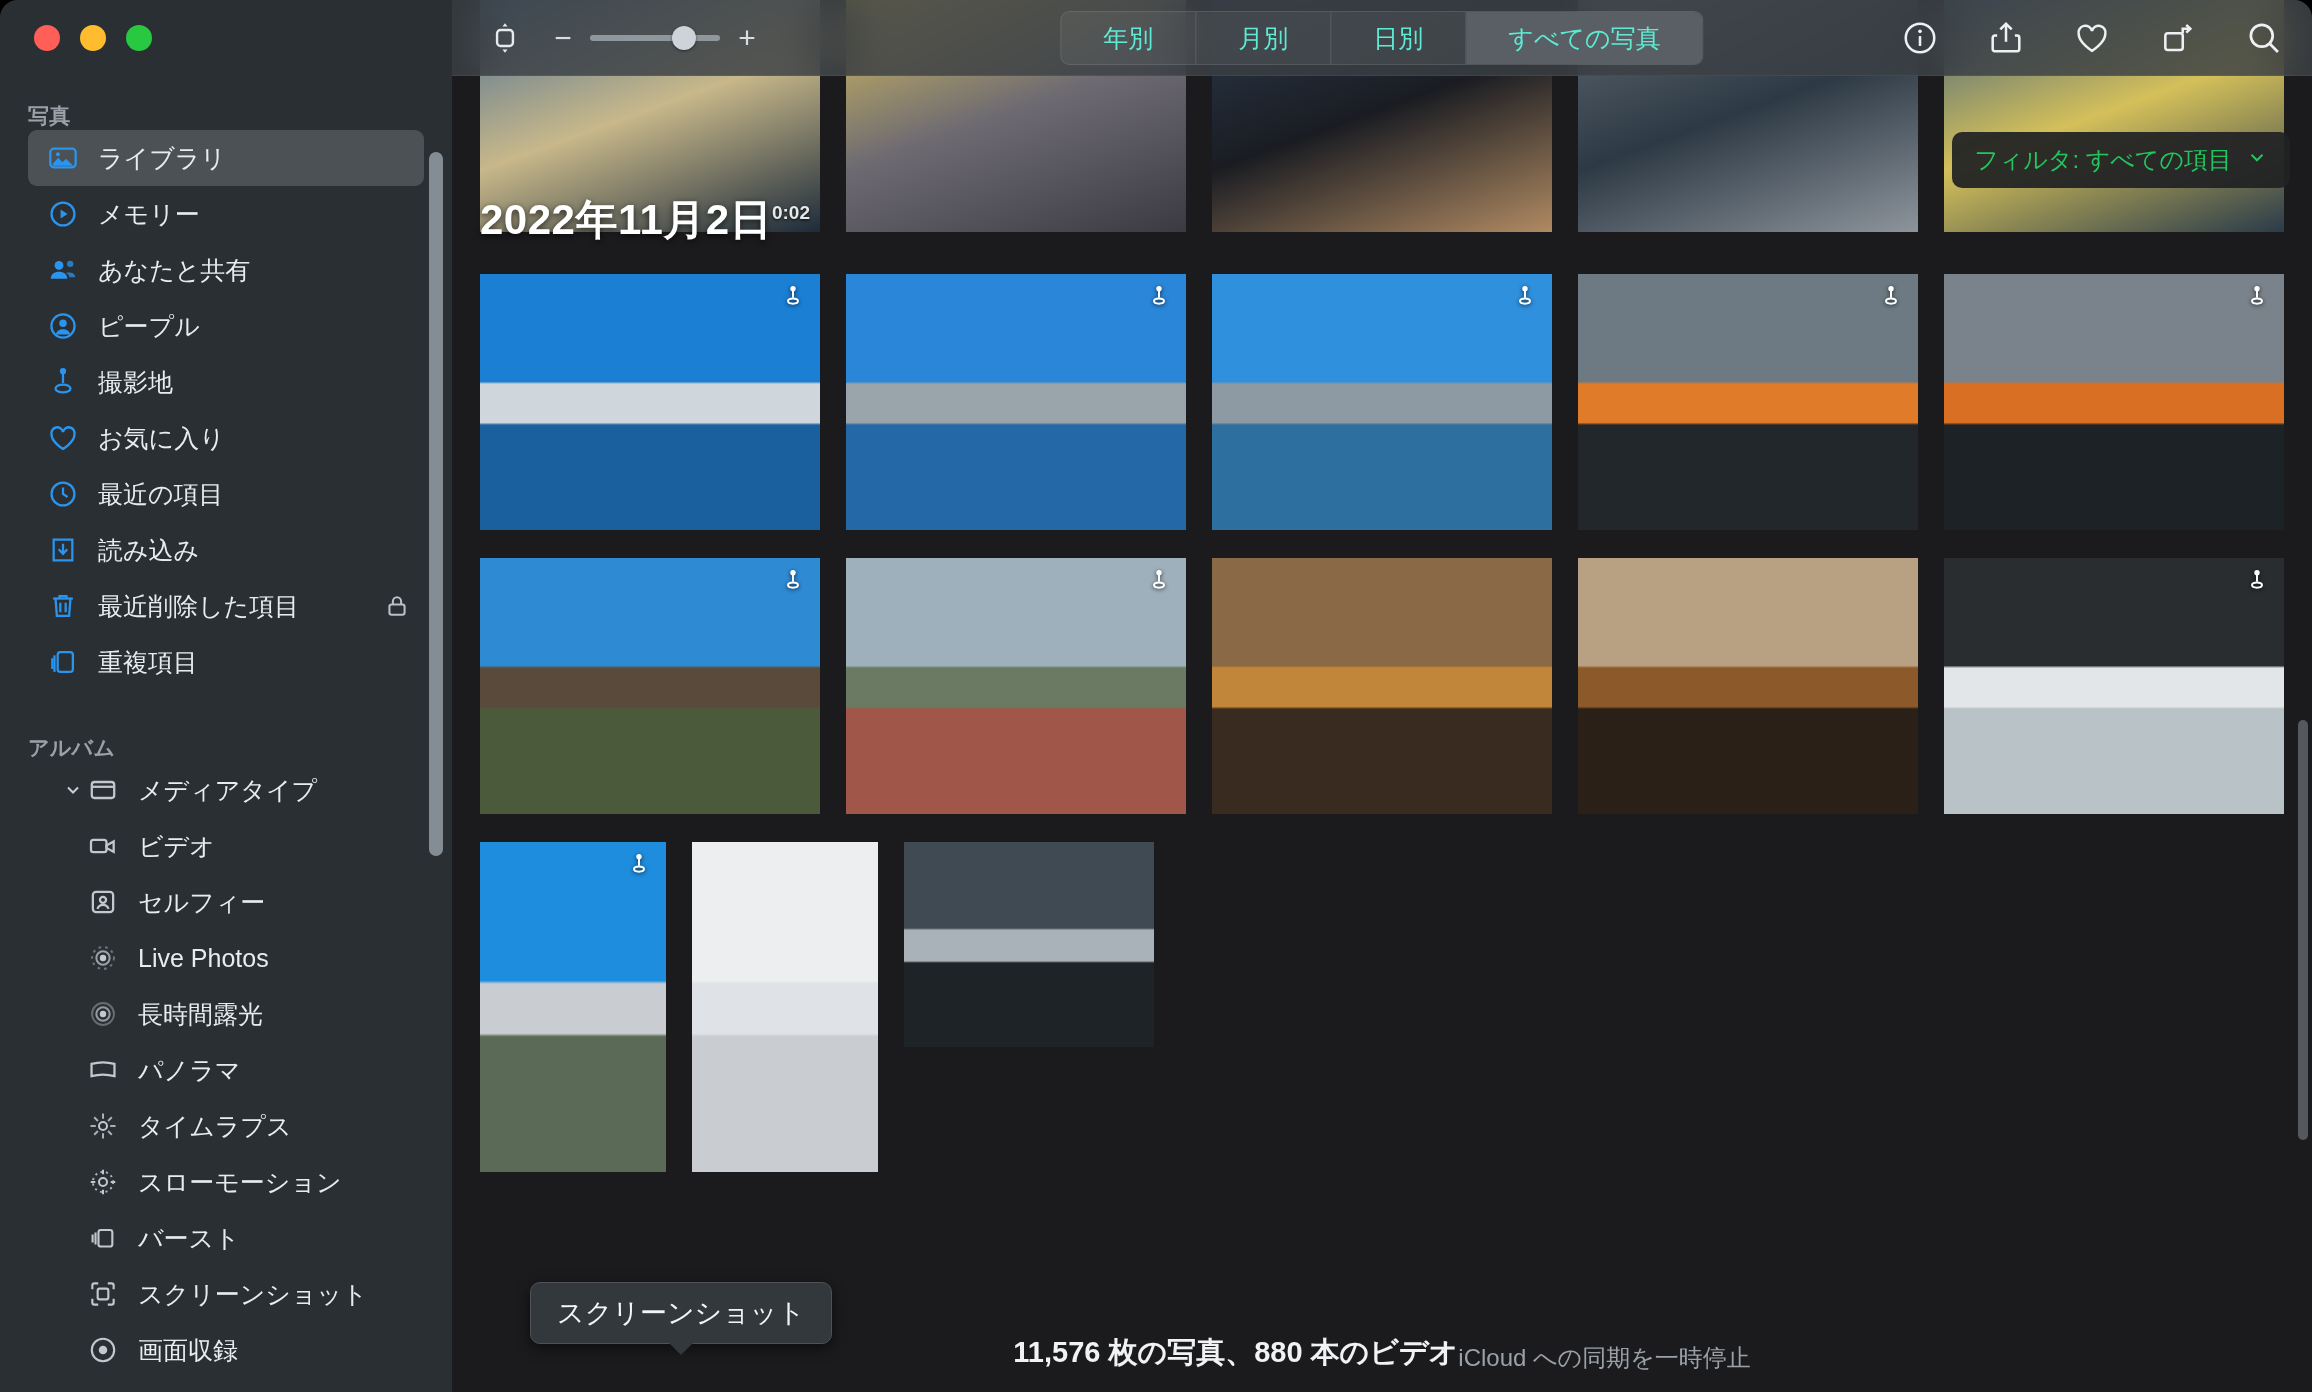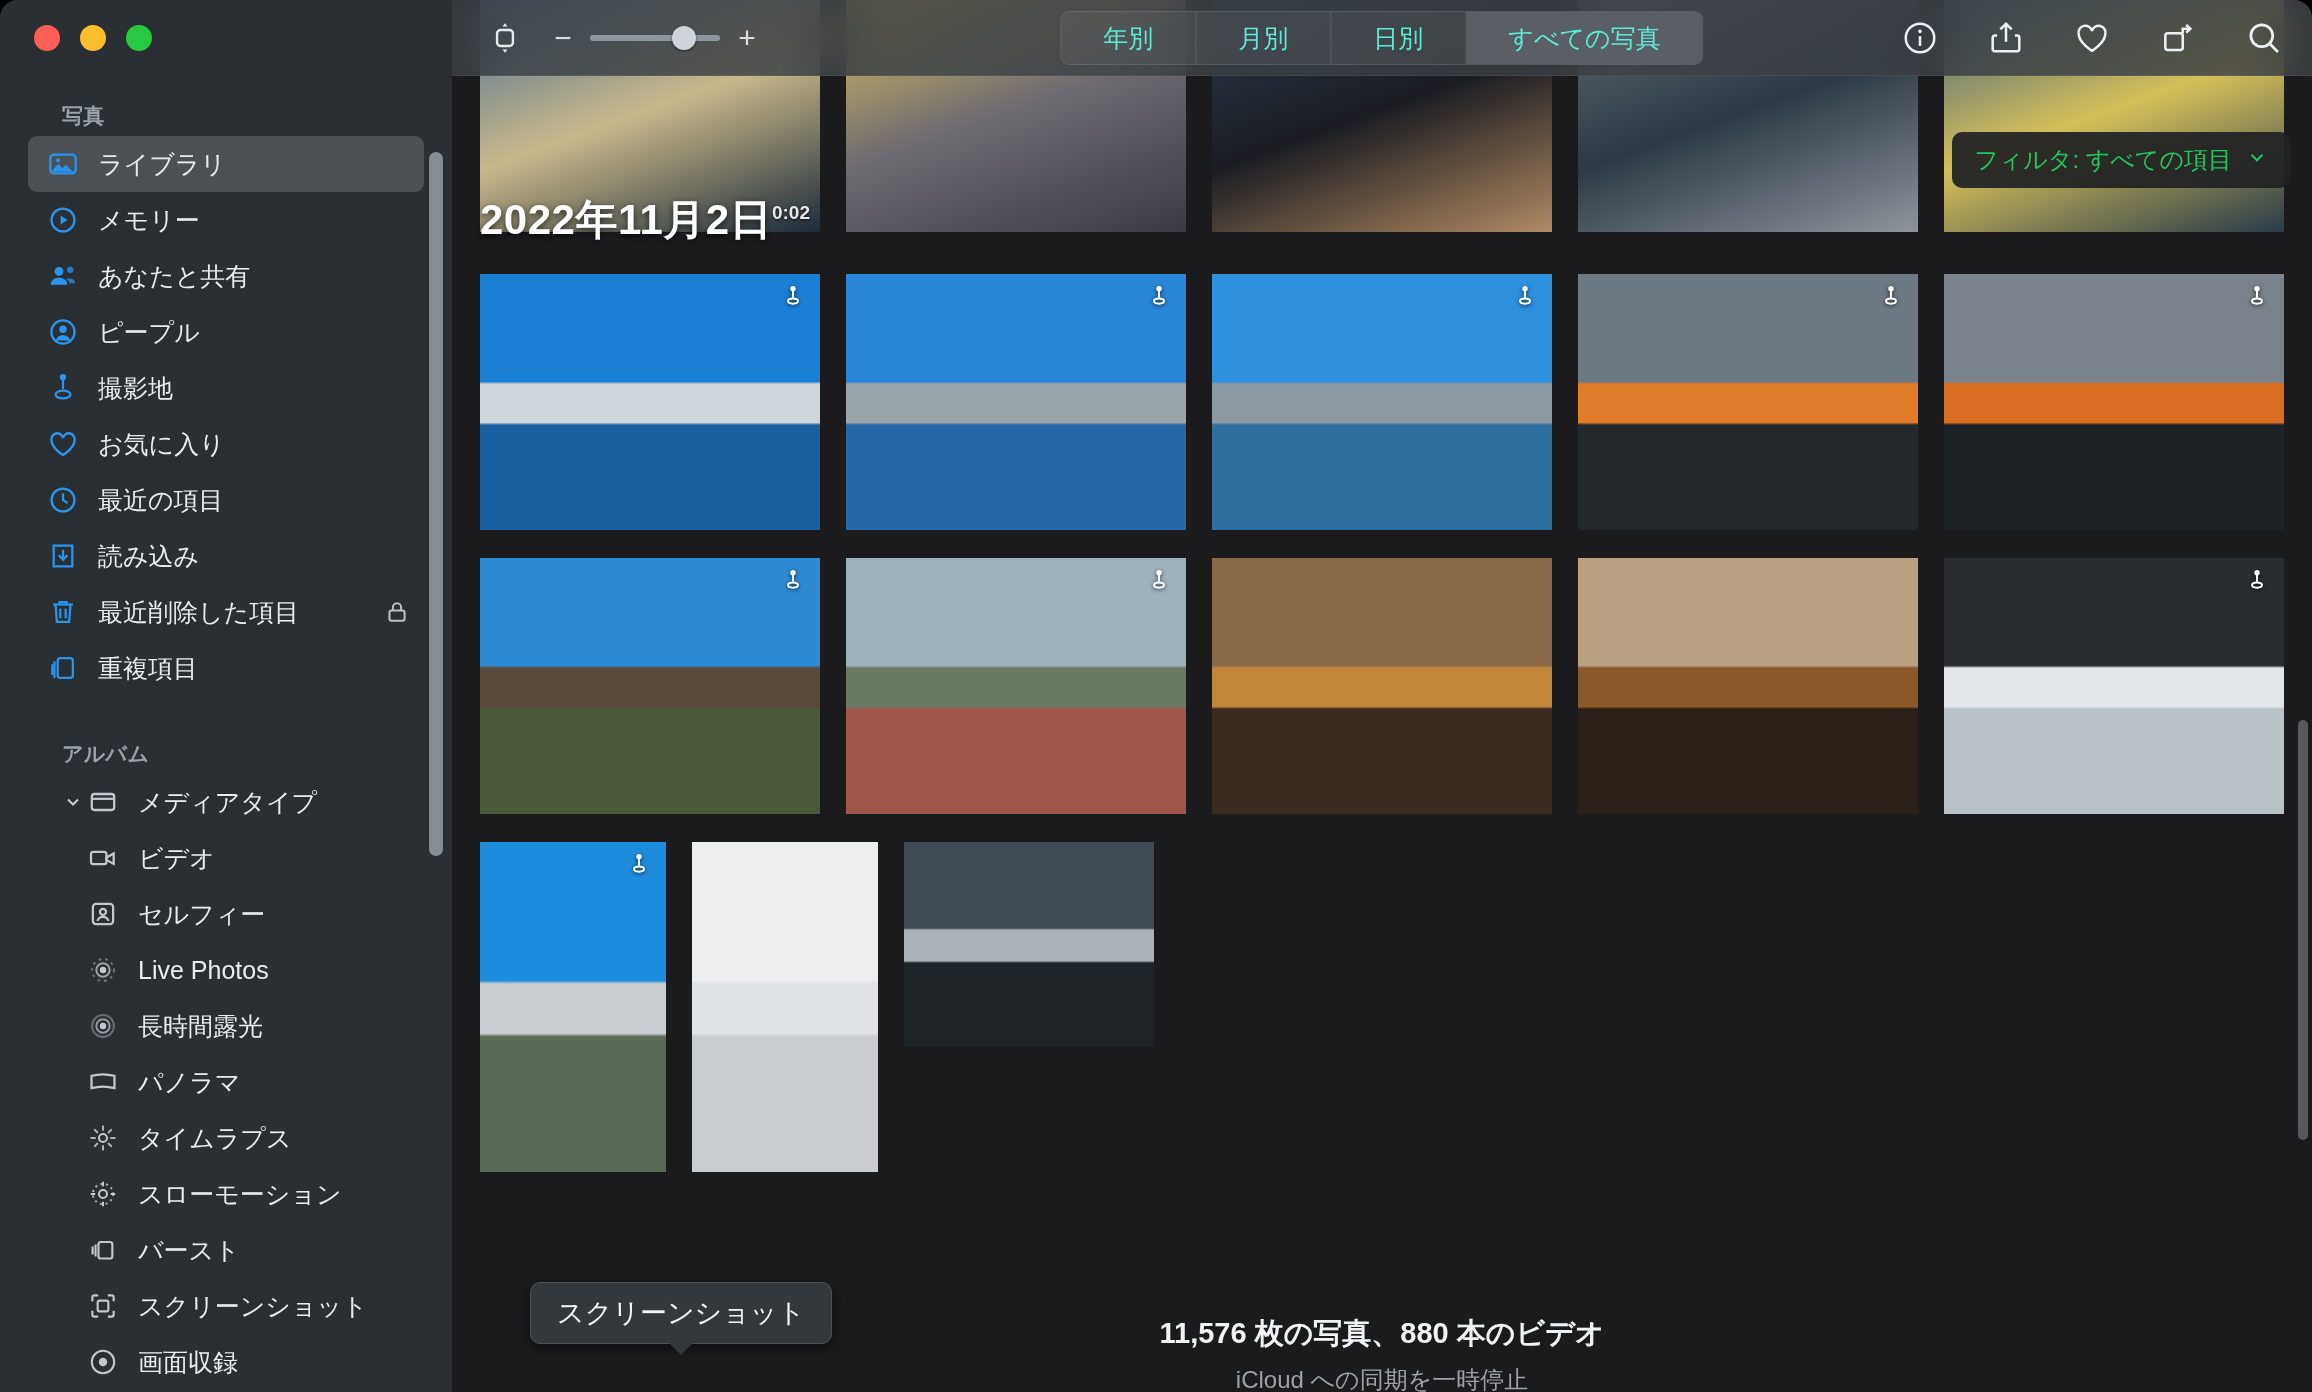--- a/index.html
+++ b/index.html
@@ -33,21 +33,21 @@
   .traffic{
     height:76px; display:flex; align-items:center; padding-left:34px; gap:20px;
   }
   .dot{ width:26px; height:26px; border-radius:50%; display:block; }
   .dot.red{ background:#ff5f57; }
   .dot.yellow{ background:#febc2e; }
   .dot.green{ background:#28c840; }
 
   .sb-section{
     font-size:21px; color:#9aa1a8; font-weight:700;
-    padding:26px 0 6px 28px; letter-spacing:.3px;margin-left:34px;
+    padding:26px 0 0 28px; letter-spacing:.3px;
   }
   .sb-section.albums{ padding-top:44px; }
 
   .sb-item{
     display:flex; align-items:center; gap:18px;
     height:56px; margin:0 28px; padding-left:18px;
     border-radius:9px; color:#e9ecef; font-size:25px;
     white-space:nowrap;
   }
   .sb-item.selected{ background:#4b5155; }
@@ -142,21 +142,21 @@
   }
   .tooltip::after{
     content:""; position:absolute; left:50%; margin-left:-12px; bottom:-12px;
     width:0; height:0; border-left:12px solid transparent;
     border-right:12px solid transparent; border-top:12px solid #33383c;
   }
 
   
   .footer{
     position:absolute; left:452px; right:0; bottom:0; height:86px;
-    display:flex; flex-direction:column; align-items:center; justify-content:space-between;
+    display:flex; flex-direction:row; align-items:center; justify-content:center;
     padding-top:8px;
   }
   .footer .line1{ font-size:29px; font-weight:700; color:#f0f2f4; }
   .footer .line2{ font-size:24px; color:#9aa1a8; margin-top:10px; }
 
   
   .content-scrollbar{
     position:absolute; right:4px; top:720px; width:10px; height:420px;
     border-radius:5px; background:#55595d;
   }

